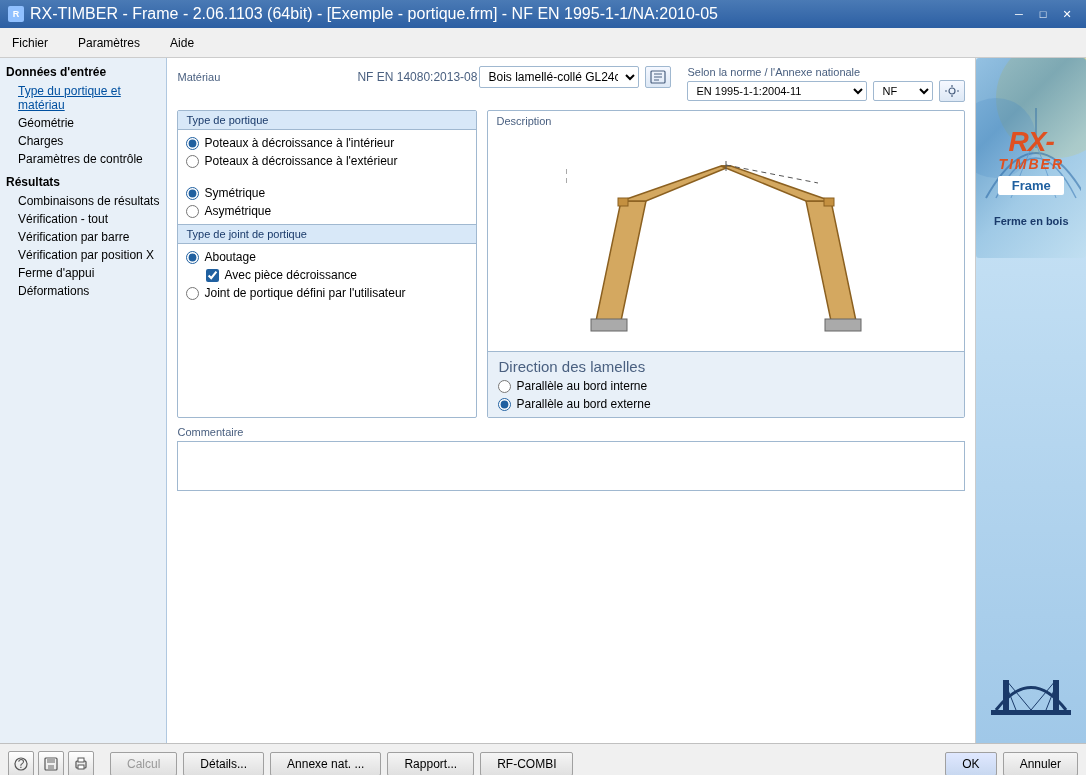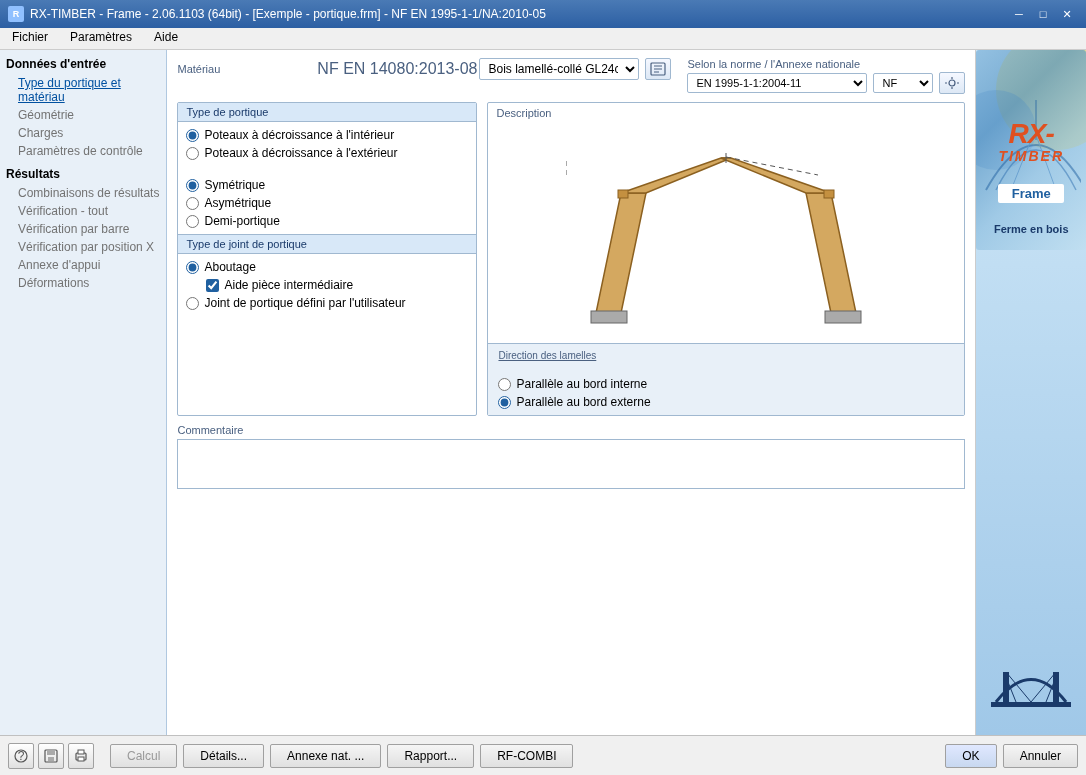--- a/index.html
+++ b/index.html
@@ -11,33 +11,33 @@
       color: white;
       height: 28px;
       display: flex;
       align-items: center;
       justify-content: space-between;
       padding: 0 8px;
       user-select: none;
     }
     .title-bar-left { display: flex; align-items: center; gap: 6px; }
     .title-bar-icon { width: 16px; height: 16px; background: #90c0ff; border-radius: 2px; display: flex; align-items: center; justify-content: center; font-size: 9px; color: #fff; font-weight: bold; }
-    .title-bar-text { font-size: 12px; }
+    .title-bar-text { font-size: 16px; }
     .title-bar-controls { display: flex; gap: 2px; }
     .title-btn { width: 22px; height: 18px; border: none; cursor: pointer; font-size: 11px; display: flex; align-items: center; justify-content: center; color: white; background: transparent; border-radius: 2px; }
 
     
     .menu-bar {
       background: #f0f0f0;
       border-bottom: 1px solid #ccc;
-      height: 22px;
-      display: flex;
-      align-items: flex-start;
+      height: 30px;
+      display: flex;
+      align-items: center;
       padding: 0 4px;
-      gap: 6px;
+      gap: 14px;
     }
     .menu-item {
       padding: 2px 8px;
       cursor: pointer;
       border-radius: 2px;
     }
 
     
     .main-layout {
       display: flex;
@@ -53,21 +53,21 @@
       overflow-y: auto;
     }
     .sidebar-section-header {
       font-weight: bold;
       padding: 3px 6px;
       color: #000;
     }
     .sidebar-item {
       padding: 2px 6px 2px 18px;
       cursor: pointer;
-      color: #737373;
+      color: #000000;
     }
     .sidebar-item.active { color: #0050a0; text-decoration: underline; }
     .sidebar-section-divider { height: 4px; }
 
     
     .content-area {
       flex: 1;
       display: flex;
       flex-direction: column;
       background: #ffffff;
@@ -82,21 +82,21 @@
       color: #1a3a6a;
       border-bottom: 1px solid #a0b8d0;
     }
 
     .content-body {
       padding: 8px 10px;
       flex: 1;
       overflow-y: auto;
     }
     .material-label { color: #4a6080; font-size: 11px; min-width: 70px; }
-    .norm-label { color: #4a6080; font-size: 16px; text-align: right; flex: 1; }
+    .norm-label { color: #4a6080; font-size: 12px; text-align: right; flex: 1; }
     .material-select {
       width: 160px;
       padding: 2px 4px;
       border: 1px solid #a0b8d0;
       background: white;
       font-size: 12px;
       border-radius: 2px;
     }
     .icon-button {
       width: 26px;
@@ -165,24 +165,23 @@
       justify-content: center;
       padding: 10px;
     }
 
     .lamelle-section {
       border-top: 1px solid #a0b8d0;
       background: #e8f0f8;
       padding: 6px 10px;
     }
     .lamelle-title {
-      font-size: 10px;
+      font-size: 15px;
       color: #4a6080;
-      margin-bottom: 16px;
-      text-decoration: underline;
+      margin-bottom: 4px;
     }
 
     
     .commentaire-section {
       margin-top: 8px;
     }
     .commentaire-label {
       color: #4a6080;
       font-size: 11px;
       margin-bottom: 3px;
@@ -247,21 +246,21 @@
       color: #e05020;
       letter-spacing: 2px;
       font-style: italic;
     }
     .frame-text {
       font-size: 13px;
       font-weight: bold;
       color: #2060a0;
       background: white;
       padding: 2px 8px;
-      margin-top: 20px;
+      margin-top: 4px;
       border-radius: 2px;
     }
 
     .ferme-en-bois {
       margin-top: 20px;
       font-size: 11px;
       font-weight: bold;
       color: #1a3a6a;
       text-align: center;
       z-index: 1;
@@ -351,21 +350,21 @@
     <div class="sidebar-item active">Type du portique et matériau</div>
     <div class="sidebar-item">Géométrie</div>
     <div class="sidebar-item">Charges</div>
     <div class="sidebar-item">Paramètres de contrôle</div>
     <div class="sidebar-section-divider"></div>
     <div class="sidebar-section-header">Résultats</div>
     <div class="sidebar-item">Combinaisons de résultats</div>
     <div class="sidebar-item">Vérification - tout</div>
     <div class="sidebar-item">Vérification par barre</div>
     <div class="sidebar-item">Vérification par position X</div>
-    <div class="sidebar-item">Annexe d'appui</div>
+    <div class="sidebar-item">Ferme d'appui</div>
     <div class="sidebar-item">Déformations</div>
   </div>
 
   <div class="content-area">
     <div class="content-body">
 
       <div style="display:flex; align-items:flex-start; gap:16px; margin-bottom:8px;">
 
         <div style="display:flex; flex-direction:row; gap:2px;">
           <div style="display:flex; justify-content:space-between; align-items:center; width:300px;">
@@ -427,35 +426,31 @@
           <div style="height:6px;"></div>
           <div class="radio-group">
             <label class="radio-item">
               <input type="radio" name="symetrie" checked="" style="">
               <span>Symétrique</span>
             </label>
             <label class="radio-item">
               <input type="radio" name="symetrie" style="">
               <span>Asymétrique</span>
             </label>
-            <label class="radio-item">
-              <input type="radio" name="symetrie" style="">
-              <span>Demi-portique</span>
-            </label>
           </div>
 
           <div class="panel-section-title">Type de joint de portique</div>
           <div class="radio-group">
             <label class="radio-item">
               <input type="radio" name="joint" checked="" style="">
               <span>Aboutage</span>
             </label>
             <label class="checkbox-item">
               <input type="checkbox" checked="" style="">
-              <span>Aide pièce intermédiaire</span>
+              <span>Avec pièce décroissance</span>
             </label>
             <label class="radio-item">
               <input type="radio" name="joint" style="">
               <span>Joint de portique défini par l'utilisateur</span>
             </label>
           </div>
         </div>
 
         <div class="right-panel">
           <div class="desc-label">Description</div>

